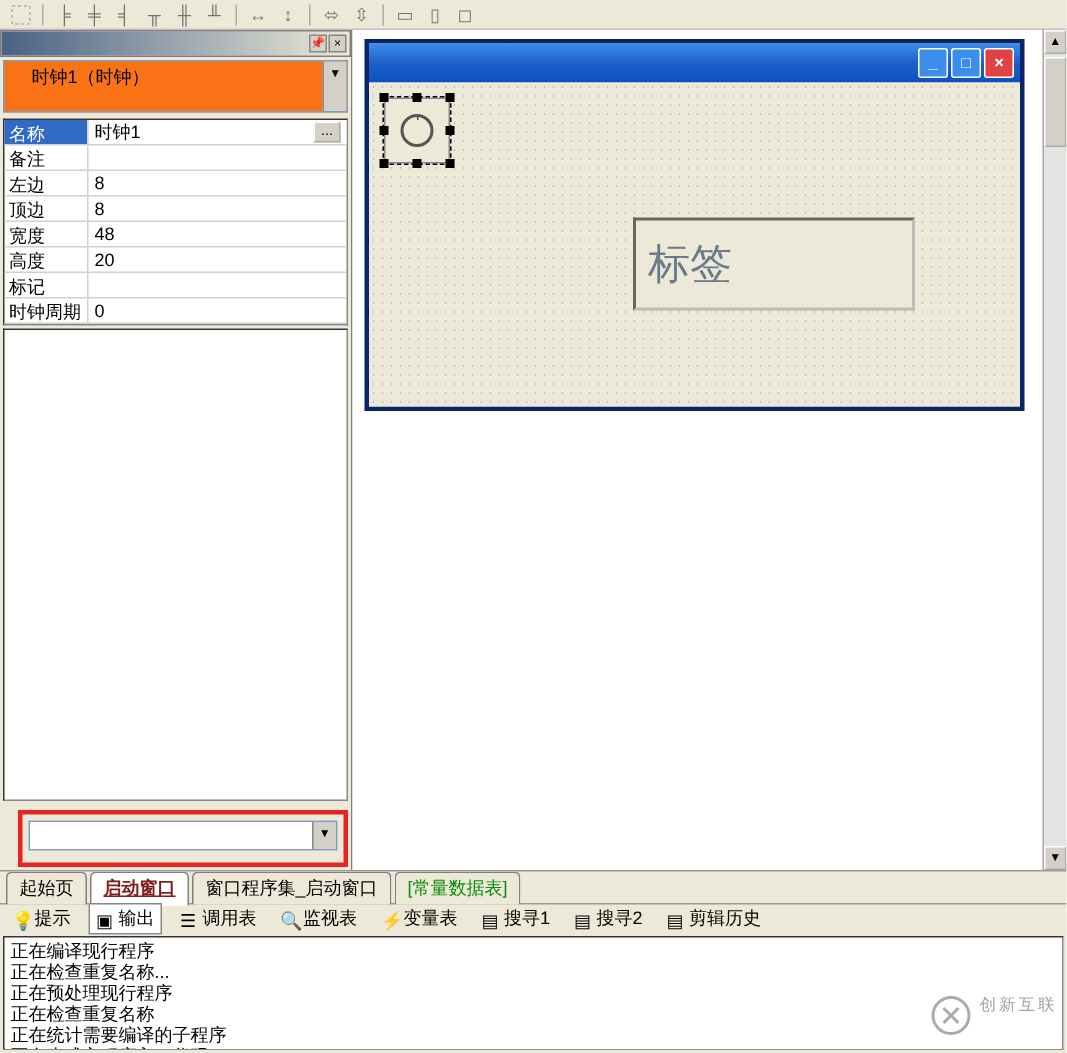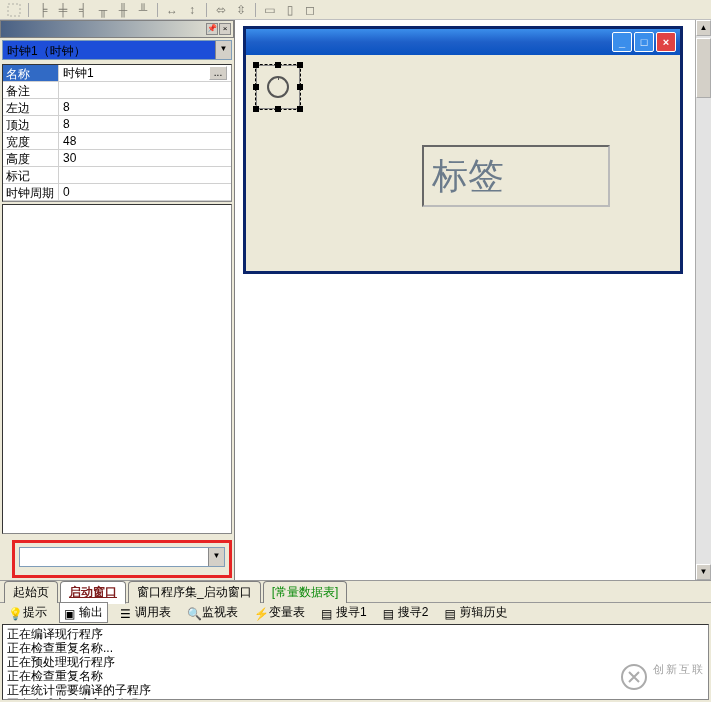--- a/index.html
+++ b/index.html
@@ -8,21 +8,21 @@
     .toolbar-row { height: 20px; background: #ECE9D8; border-bottom: 1px solid #BFBFBF; padding: 2px 6px; display: flex; align-items: center; gap: 4px; }
     .toolbar-icon { width: 16px; height: 16px; display: inline-flex; align-items: center; justify-content: center; opacity: 0.5; }
     .toolbar-sep { width: 1px; height: 14px; background: #AAA; margin: 0 2px; }
     
     .main-area { display: flex; height: 560px; }
     
     .left-panel { width: 235px; display: flex; flex-direction: column; background: #ECE9D8; border-right: 1px solid #808080; }
     .panel-header { height: 18px; background: linear-gradient(to right, #4A6184, #ECE9D8); border: 1px solid #808080; display: flex; align-items: center; justify-content: flex-end; padding: 0 2px; }
     .panel-header-btn { width: 12px; height: 12px; background: #D4D0C8; border: 1px solid #888; font-size: 8px; text-align: center; line-height: 10px; cursor: pointer; margin-left: 1px; }
     
-    .component-dropdown { display: flex; border: 1px solid #7F9DB9; background: #1d4ed8; margin: 2px; height: 20px; }
+    .component-dropdown { display: flex; border: 1px solid #7F9DB9; background: #f97316; margin: 2px; height: 35px; padding-left: 14px; }
     .component-dropdown-text { flex: 1; padding: 2px 4px; font-size: 12px; }
     .component-dropdown-arrow { width: 16px; background: #D4D0C8; border-left: 1px solid #888; text-align: center; font-size: 8px; line-height: 16px; cursor: pointer; }
     
     .prop-table { background: #FFF; border: 1px inset #888; margin: 2px; flex: 0 0 auto; }
     .prop-row { display: flex; border-bottom: 1px solid #D0D0D0; height: 17px; }
     .prop-label { width: 56px; padding: 1px 3px; font-size: 12px; border-right: 1px solid #D0D0D0; }
     .prop-value { flex: 1; padding: 1px 4px; font-size: 12px; display: flex; align-items: center; }
     .prop-row.selected .prop-label { background: #316AC5; color: #FFF; }
     .prop-row.selected .prop-value { background: #FFF; }
     .prop-ellipsis { width: 18px; height: 14px; background: #D4D0C8; border: 1px outset #FFF; font-size: 10px; text-align: center; line-height: 12px; cursor: pointer; margin-left: auto; }
@@ -48,21 +48,21 @@
     .tb-close { background: #E04343; color: #FFF; }
     
     .design-body { position: absolute; top: 26px; left: 0; right: 0; bottom: 0; background-image: radial-gradient(#888 0.5px, transparent 0.5px); background-size: 6px 6px; background-color: #ECE9D8; }
     
     .clock-component { position: absolute; left: 10px; top: 10px; width: 44px; height: 44px; background: #ECE9D8; border: 1px solid #888; display: flex; align-items: center; justify-content: center; }
     .clock-component.selected { outline: 1px dashed #000; }
     .clock-icon-inner { width: 22px; height: 22px; border: 2px solid #555; border-radius: 50%; position: relative; }
     .clock-tick { position: absolute; width: 1px; height: 3px; background: #555; left: 50%; top: -1px; }
     .sel-handle { position: absolute; width: 6px; height: 6px; background: #000; }
     
-    .label-component { position: absolute; left: 176px; top: 90px; width: 188px; height: 62px; border: 2px inset #BBB; background: #ECE9D8; display: flex; align-items: center; padding: 0 8px; font-size: 36px; font-family: SimSun; color: #6B7B8B; }
+    .label-component { position: absolute; left: 176px; top: 90px; width: 188px; height: 62px; border: 2px inset #BBB; background: #ECE9D8; display: flex; align-items: center; padding: 0 8px; font-size: 28px; font-family: SimSun; color: #6B7B8B; }
     
     .tab-bar { height: 22px; background: #ECE9D8; border-top: 1px solid #999; display: flex; align-items: flex-start; padding-left: 4px; gap: 0; }
     .tab { padding: 2px 8px; font-size: 12px; background: #ECE9D8; border: 1px solid #808080; border-top-left-radius: 4px; border-top-right-radius: 4px; border-bottom: none; cursor: pointer; margin-right: 2px; }
     .tab.active { background: #FFF; font-weight: bold; color: #7f1d1d; border-bottom: 1px solid #FFF; margin-bottom: -1px; }
     .tab.datatab { color: #0A8A0A; }
     
     .tool-tabs { height: 20px; background: #ECE9D8; border-top: 1px solid #999; display: flex; align-items: center; padding-left: 4px; gap: 8px; }
     .tool-tab { display: flex; align-items: center; gap: 3px; font-size: 12px; padding: 1px 4px; cursor: pointer; }
     .tool-tab-icon { width: 12px; height: 12px; display: inline-block; }
     .tool-tab.active { background: #FFF; border: 1px solid #888; }
@@ -143,21 +143,21 @@
         </div>
         <div class="prop-row">
           <div class="prop-label">宽度</div>
           <div class="prop-value">
             <span>48</span>
           </div>
         </div>
         <div class="prop-row">
           <div class="prop-label">高度</div>
           <div class="prop-value">
-            <span>30</span>
+            <span>20</span>
           </div>
         </div>
         <div class="prop-row">
           <div class="prop-label">标记</div>
           <div class="prop-value">
             <span></span>
           </div>
         </div>
         <div class="prop-row">
           <div class="prop-label">时钟周期</div>

